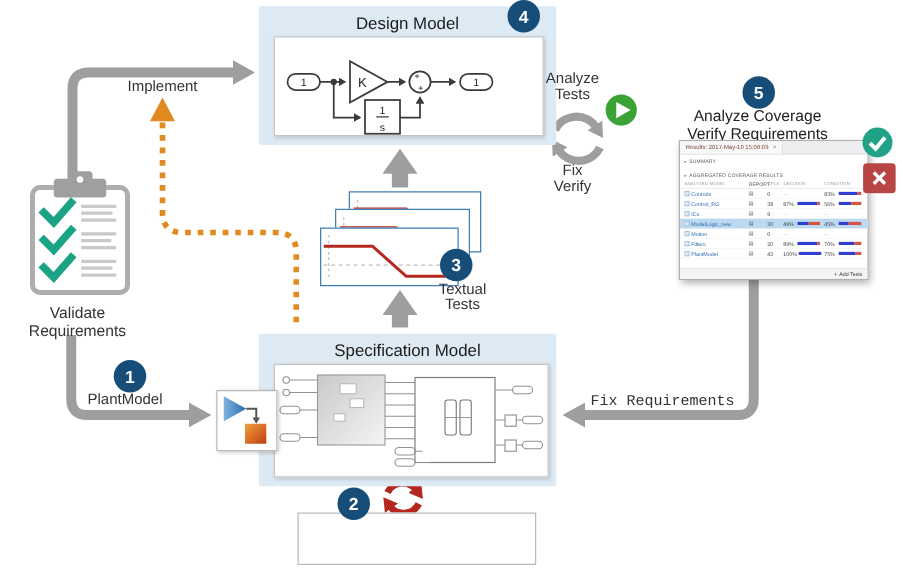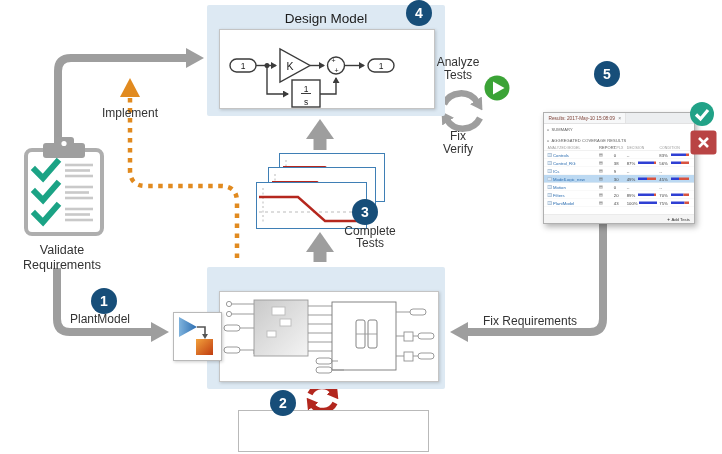--- a/index.html
+++ b/index.html
@@ -156,20 +156,21 @@
   </div>
   <div class="plot" style="left:256px;top:182px;width:109px;height:45px;z-index:5;">
     <svg width="109" height="45">
         <path d="M 6 5 V 40" stroke="#bbb" stroke-width="1" stroke-dasharray="2 2.5" fill="none"></path>
         <path d="M 2 29 H 107" stroke="#bbb" stroke-width="1" stroke-dasharray="3 3" fill="none"></path>
         <path d="M 2 14 H 41 L 68 38 H 107" stroke="#b5271e" stroke-width="2.4" fill="none"></path>
       </svg>
   </div>
 
   <div class="bluebox" style="left:207px;top:267px;width:238px;height:122px;">
+    <div class="boxtitle">Specification Model</div>
     <div class="innerwhite" style="left:12px;top:24px;width:218px;height:89px;">
       <svg width="218" height="89" viewBox="0 0 218 89">
         <defs>
             <linearGradient id="gg" x1="0" y1="0" x2="1" y2="1">
               <stop offset="0" stop-color="#c9c9c9"></stop>
               <stop offset="1" stop-color="#f4f4f4"></stop>
             </linearGradient>
           </defs>
         <g stroke="#909090" stroke-width="0.9" fill="none">
           <circle cx="9" cy="12" r="2.6"></circle>
@@ -417,33 +418,37 @@
         <path d="M 9 8 L 18 17 M 18 8 L 9 17" stroke="#fff" stroke-width="2.6"></path>
       </svg>
   </div>
 
   <div class="badge" style="left:91px;top:288px;">1</div>
   <div class="badge" style="left:270px;top:390px;">2</div>
   <div class="badge" style="left:352px;top:199px;">3</div>
   <div class="badge" style="left:406px;top:0px;">4</div>
   <div class="badge" style="left:594px;top:61px;">5</div>
 
-  <div class="lbl" style="left:130px;top:63px;margin-top:44px;">Implement</div>
+  <div class="lbl" style="left:130px;top:63px;">Implement</div>
   <div class="lbl" style="left:62px;top:243px;line-height:14.5px;font-size:12.5px;">
     <div>Validate</div>
       <div>Requirements</div>
   </div>
   <div class="lbl" style="left:100px;top:313px;">PlantModel</div>
-  <div class="lbl" style="left:530px;top:315px;">Fix Requirements</div>
+  <div class="lbl" style="left:530px;top:315px;font-family:Liberation Mono, monospace;">Fix Requirements</div>
   <div class="lbl" style="left:458px;top:56px;">
     <div>Analyze</div>
       <div>Tests</div>
   </div>
   <div class="lbl" style="left:458px;top:130px;">
     <div>Fix</div>
       <div>Verify</div>
   </div>
   <div class="lbl" style="left:370px;top:226px;line-height:11.5px;">
-    <div>Complete</div>
+    <div>Textual</div>
       <div>Tests</div>
   </div>
+  <div class="lbl big" style="left:606px;top:86px;">
+    <div>Analyze Coverage</div>
+      <div>Verify Requirements</div>
+  </div>
 
 </div>
 
 </body></html>

